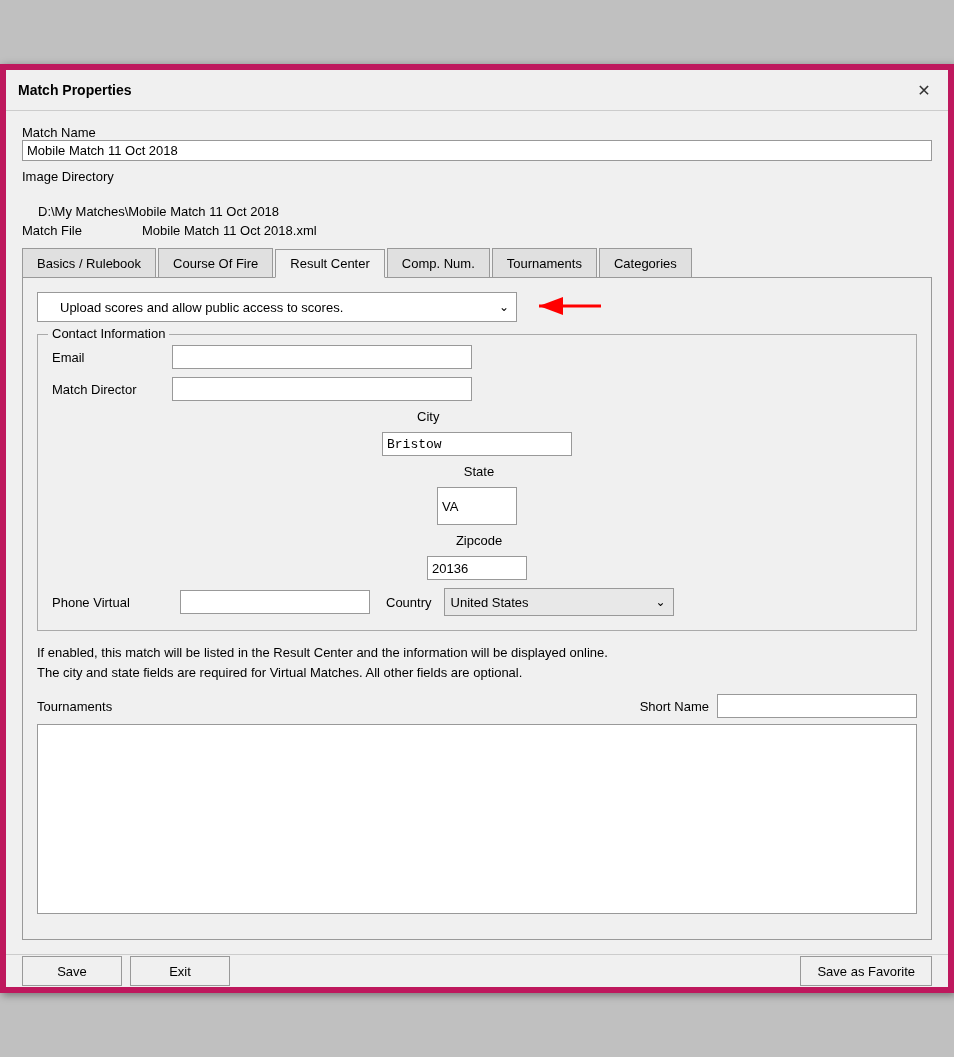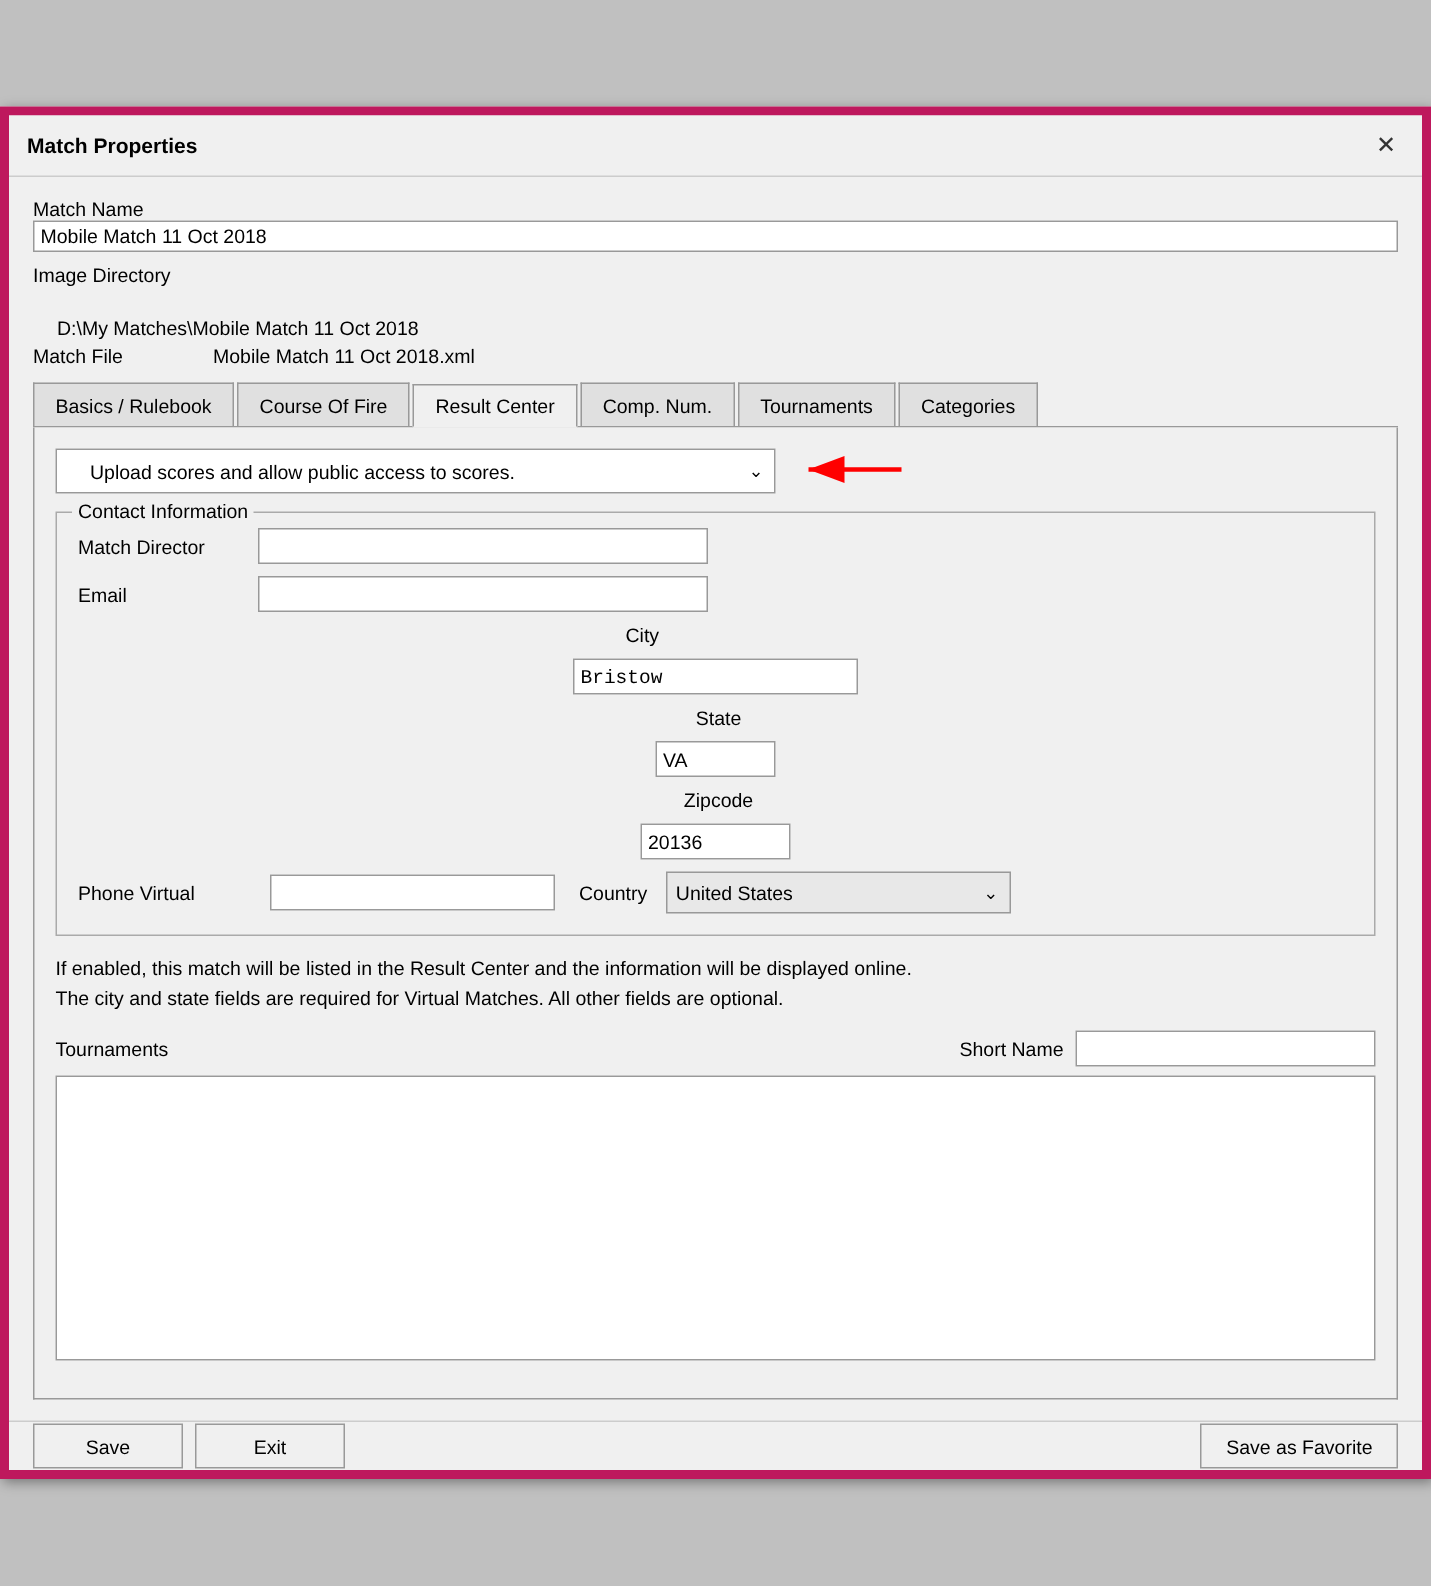--- a/index.html
+++ b/index.html
@@ -185,21 +185,21 @@
       width: 190px;
       height: 24px;
       border: 1px solid #999;
       background: white;
       padding: 2px 4px;
       font-size: 13px;
       font-family: Liberation Mono, monospace;
     }
     .state-input {
       width: 80px;
-      height: 24px;
+      height: 38px;
       border: 1px solid #999;
       background: white;
       padding: 2px 4px;
       font-size: 13px;
       font-family: inherit;
     }
     .zip-input {
       width: 100px;
       height: 24px;
       border: 1px solid #999;
@@ -376,26 +376,26 @@
             </defs>
             <line x1="70" y1="12" x2="8" y2="12" stroke="red" stroke-width="3" marker-end="url(#arrowhead)"></line>
           </svg>
         </div>
       </div>
 
       <div class="group-box">
         <span class="group-box-legend">Contact Information</span>
 
         <div class="contact-row">
+          <span class="contact-label">Email</span>
+          <input class="contact-input" type="text" style="">
+        </div>
+
+        <div class="contact-row">
           <span class="contact-label">Match Director</span>
-          <input class="contact-input" type="text" style="">
-        </div>
-
-        <div class="contact-row">
-          <span class="contact-label">Email</span>
           <input class="contact-input" type="text" style="">
         </div>
 
         <div class="city-state-row">
           <span class="contact-label">City</span>
           <input class="city-input" type="text" value="Bristow" style="">
           <span style="margin-left:8px; margin-right:4px;">State</span>
           <input class="state-input" type="text" value="VA" style="">
           <span style="margin-left:8px; margin-right:4px;">Zipcode</span>
           <input class="zip-input" type="text" value="20136" style="">

